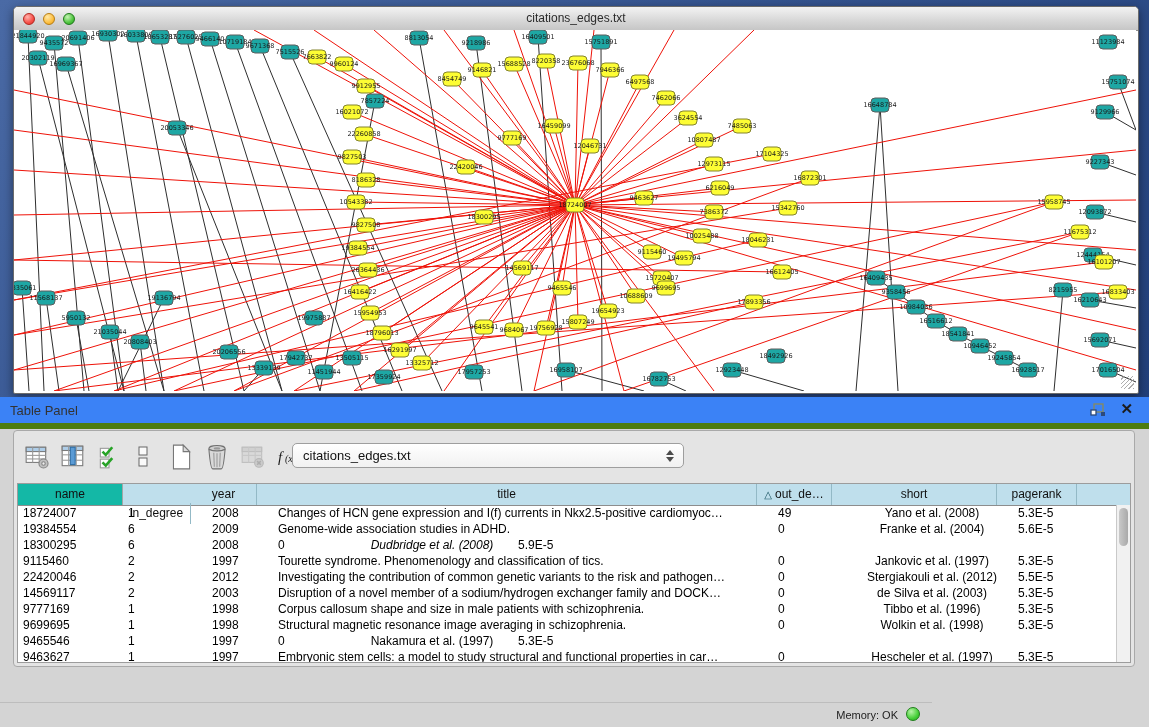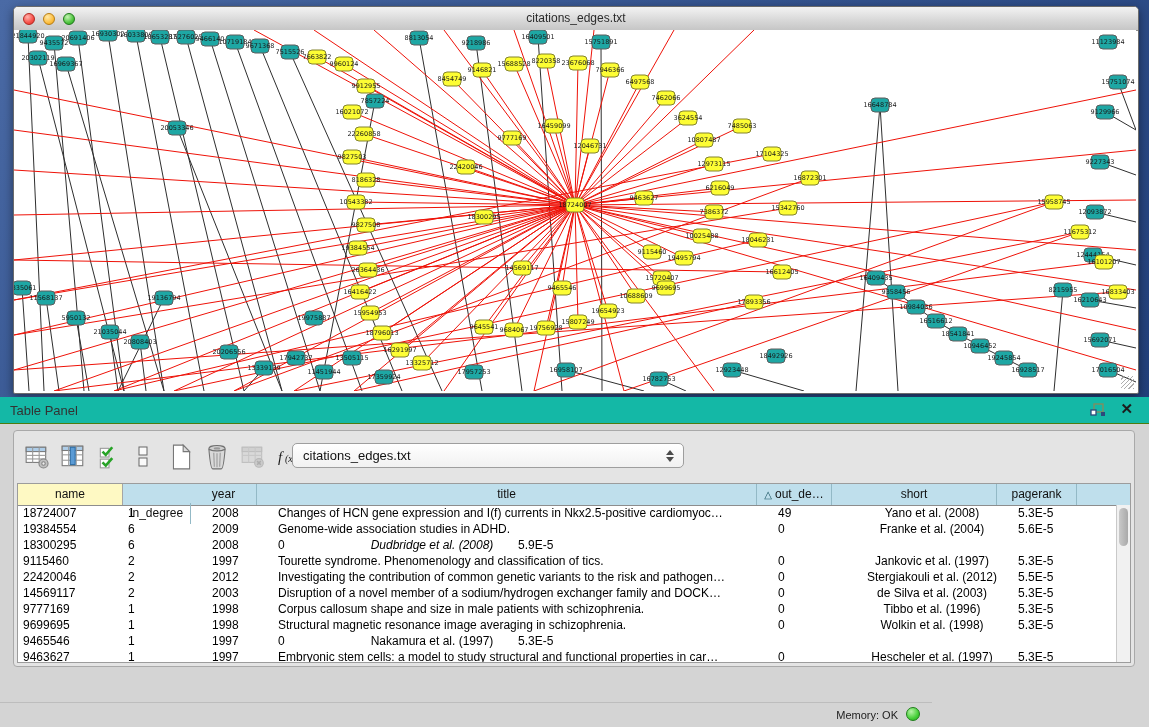--- a/index.html
+++ b/index.html
@@ -52,21 +52,21 @@
   .split-handle{
     position:absolute;left:569px;top:398px;width:10px;height:4px;
     background:repeating-linear-gradient(90deg,#9a9a9a 0 2px,transparent 2px 4px);
   }
   
   .table-panel{
     position:absolute;left:0;top:397px;width:1149px;height:330px;
     background:#d4d4d4;
   }
   .tp-header{
-    position:relative;height:26px;background:#14b8a6;border-bottom:1px solid #4d7c0f;
+    position:relative;height:26px;background:#3b82f6;border-bottom:6px solid #4d7c0f;
   }
   .tp-header .tp-title{position:absolute;left:10px;top:6px;font-size:13px;color:#333;}
   .tp-float{position:absolute;right:42px;top:5px;width:18px;height:16px;cursor:pointer;}
   .tp-close{position:absolute;right:16px;top:3px;font-size:15px;font-weight:bold;color:#1c1c1c;cursor:pointer;}
   .tp-inner{
     position:absolute;left:13px;top:33px;width:1122px;height:237px;
     background:#e4e4e4;border:1px solid #a9a9a9;border-radius:4px;box-sizing:border-box;
   }
   
   .tp-toolbar{position:absolute;left:6px;top:6px;height:42px;right:6px;}
@@ -92,21 +92,21 @@
   
   .tbl{
     position:absolute;left:3px;top:52px;right:3px;height:180px;
     background:#fff;border:1px solid #9c9c9c;box-sizing:border-box;overflow:hidden;
   }
   .thead{display:flex;height:21px;background:#bfdfec;border-bottom:1px solid #8d8d8d;}
   .th{
     box-sizing:border-box;flex:0 0 auto;height:21px;line-height:20px;text-align:center;
     font-size:12px;color:#111;border-right:1px solid #93b9c6;overflow:hidden;white-space:nowrap;cursor:pointer;
   }
-  .th-gray{background:#fef9c3;border-right:1px solid #a5a5a5;}
+  .th-gray{background:#14b8a6;border-right:1px solid #a5a5a5;}
   .th-fill{flex:1 1 auto;border-right:none;}
   .th .sort{font-size:10px;margin-right:3px;color:#17505e;}
   .tbody{position:absolute;left:0;top:21px;right:14px;bottom:0;overflow:hidden;}
   .tr{display:flex;height:16px;cursor:default;}
   .td{
     box-sizing:border-box;flex:0 0 auto;font-size:12px;line-height:16px;color:#000;
     padding:0 2px 0 5px;overflow:hidden;white-space:nowrap;
   }
   .td.center{text-align:center;}
   

